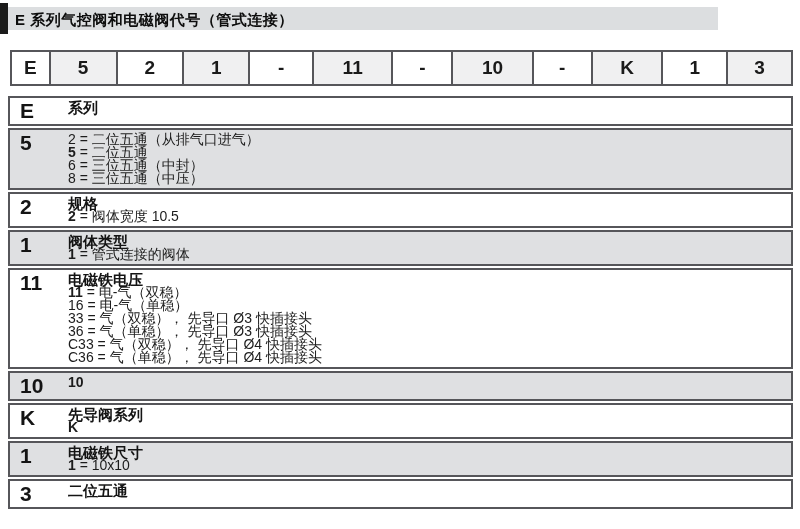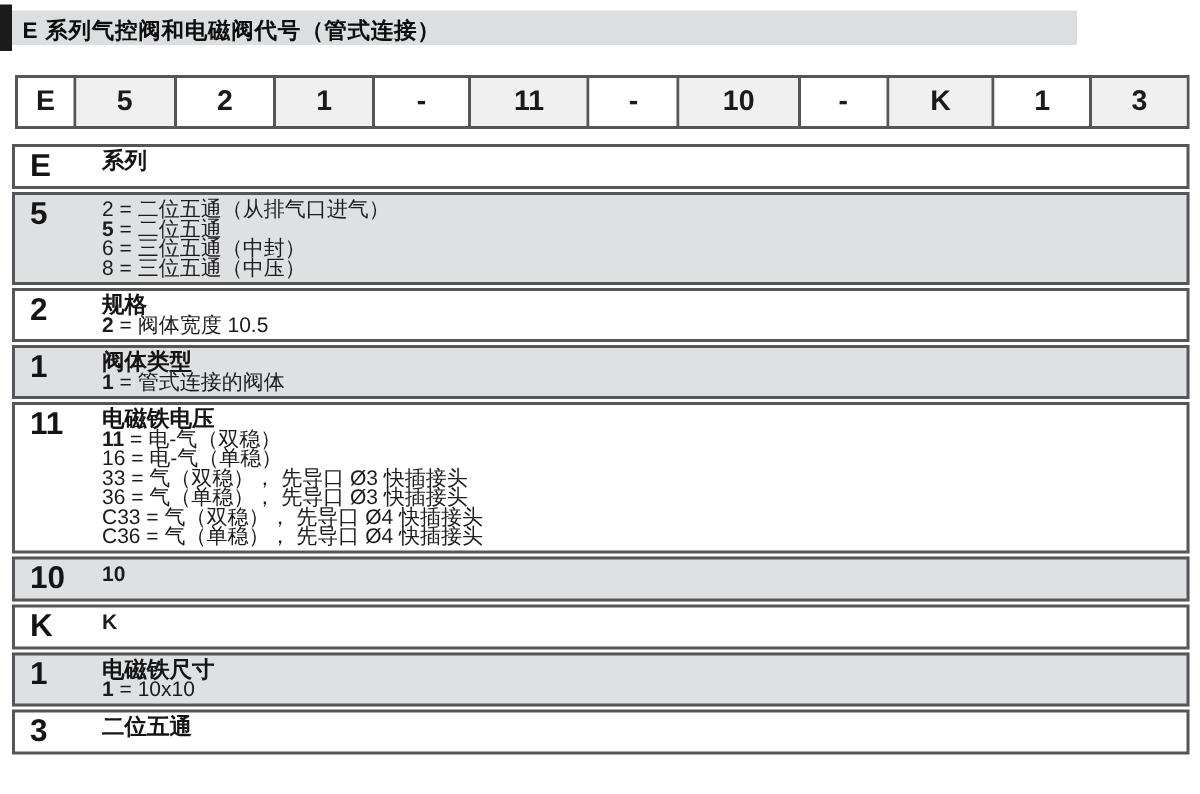--- a/index.html
+++ b/index.html
@@ -153,20 +153,21 @@
       </div>
       <div class="spec-row shaded">
         <div class="spec-row-code">10</div>
         <div class="spec-row-content">
           <div class="spec-line"><span class="key-bold">10</span><span></span></div>
         </div>
       </div>
       <div class="spec-row">
         <div class="spec-row-code">K</div>
         <div class="spec-row-content">
+          <div class="spec-heading">先导阀系列</div>
           <div class="spec-line"><span class="key-bold">K</span><span></span></div>
         </div>
       </div>
       <div class="spec-row shaded">
         <div class="spec-row-code">1</div>
         <div class="spec-row-content">
           <div class="spec-heading">电磁铁尺寸</div>
           <div class="spec-line"><span class="key-bold">1</span><span> = 10x10</span></div>
         </div>
       </div>

